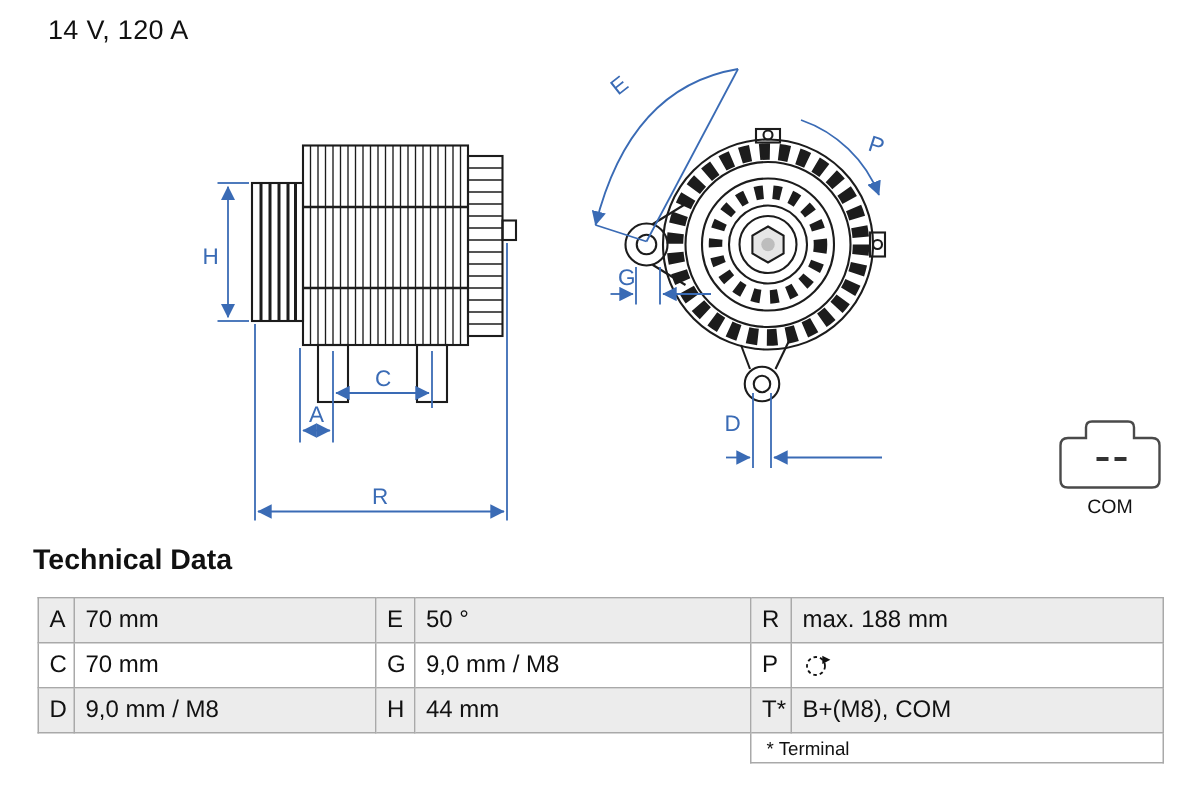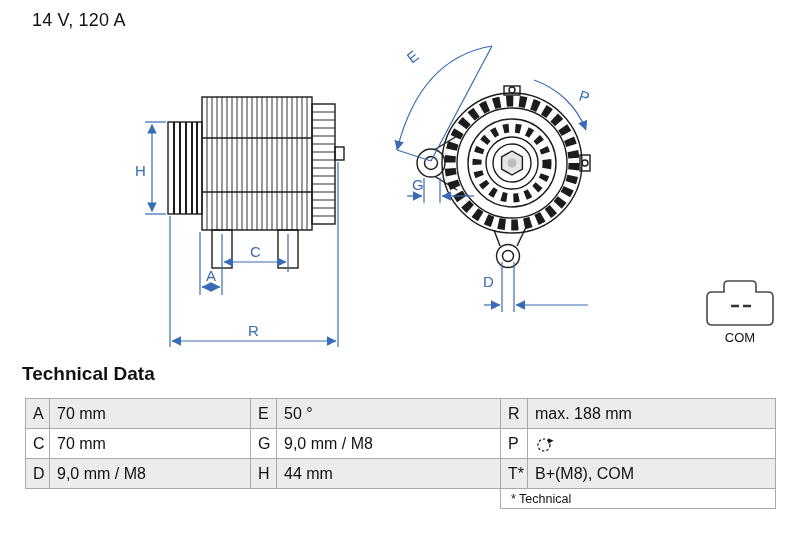--- a/index.html
+++ b/index.html
@@ -203,18 +203,18 @@
       <tr class="odd">
         <td class="lbl">D</td>
         <td class="val">9,0 mm / M8</td>
         <td class="lbl">H</td>
         <td class="val">44 mm</td>
         <td class="lbl">T*</td>
         <td class="val">B+(M8), COM</td>
       </tr>
       <tr class="footrow">
         <td class="ftempty" colspan="4"></td>
-        <td class="ftcell" colspan="2">* Technical</td>
+        <td class="ftcell" colspan="2">* Terminal</td>
       </tr>
     </tbody>
   </table>
 
 </div>
 
 </body></html>

